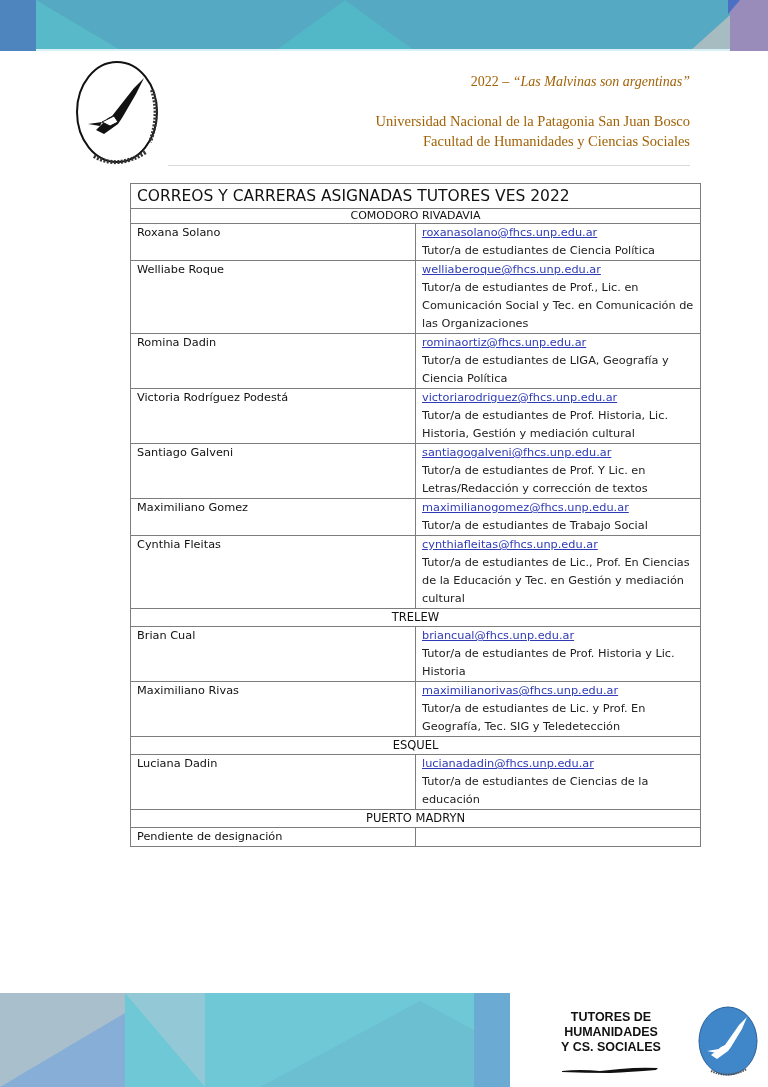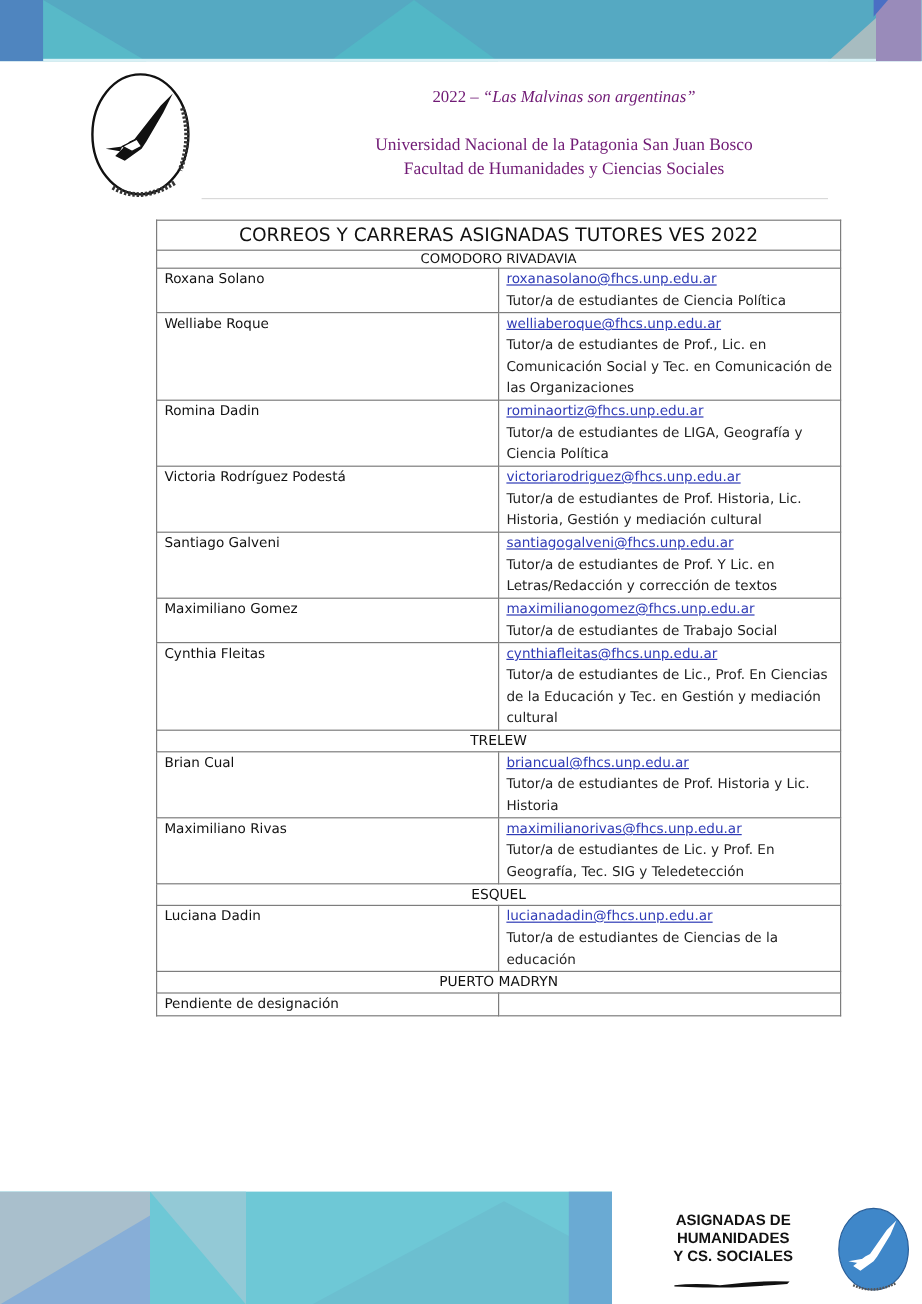--- a/index.html
+++ b/index.html
@@ -24,37 +24,37 @@
   .top-banner .strip-right { position: absolute; right: 0; top: 0; width: 38px; height: 51px; background: #998bba; }
   .top-banner .corner-blue { position: absolute; left: 728px; top: 0; width: 0; height: 0;
     border-left: 12px solid #4a6fc4; border-bottom: 14px solid transparent; }
   .top-banner .bottom-line { position: absolute; left: 36px; bottom: 0; width: 694px; height: 2px; background: #d8f1f6; }
 
   
   .logo-top {
     position: absolute; left: 74px; top: 60px; width: 90px; height: 108px;
   }
   .header-text {
-    position: absolute; left: 250px; top: 74px; width: 440px; text-align: center;
-    font-family: "Liberation Serif", serif; color: #701a75;
+    position: absolute; left: 250px; top: 74px; width: 440px; text-align: right;
+    font-family: "Liberation Serif", serif; color: #a16207;
   }
   .motto { font-size: 14px; margin-bottom: 21px; }
   .motto .quote { font-style: italic; }
   .univ { font-size: 14.5px; line-height: 20px; }
   .header-rule {
     position: absolute; left: 168px; top: 165px; width: 522px; height: 1px; background: #d9d9d9;
   }
 
   
   table.tutors {
     position: absolute; left: 130px; top: 183px; width: 571px;
     border-collapse: collapse; font-size: 11.3px; line-height: 18px;
   }
   table.tutors td { border: 1px solid #7d7d7d; padding: 0 6px; vertical-align: top; }
-  td.title-cell { text-align: center; font-size: 15.5px; line-height: 24px; padding: 0; }
+  td.title-cell { font-size: 15.5px; line-height: 24px; padding: 0; }
   td.section-cell { text-align: center; font-size: 11px; line-height: 14px; padding: 1px 0 0 0; }
   td.section-cell.big { font-size: 11.5px; line-height: 17px; }
   td.name-cell { width: 272px; margin-top: 20px; }
   a.email { color: #2f3bb6; text-decoration: underline; }
   .career { color: #222; }
 
   
   .footer-banner {
     position: absolute; left: 0; top: 993px; width: 510px; height: 94px; overflow: hidden;
     background: #6ec8d6;
@@ -176,21 +176,21 @@
 
 <div class="footer-banner">
   <div class="f1"></div>
   <div class="f2"></div>
   <div class="f3"></div>
   <div class="f4"></div>
   <div class="f5"></div>
 </div>
 
 <div class="footer-brand">
-  <div>ASIGNADAS DE</div>
+  <div>TUTORES DE</div>
   <div>HUMANIDADES</div>
   <div>Y CS. SOCIALES</div>
 </div>
 <svg class="footer-swash" viewBox="0 0 100 8">
   <path d="M2 5 Q20 3 40 5 L60 3 Q80 1 98 2 L96 4 Q70 6 50 7 Q25 7 2 6 Z" fill="#111"></path>
 </svg>
 
 <svg class="logo-bottom" viewBox="0 0 62 72">
   <ellipse cx="31" cy="36" rx="29" ry="34" fill="#3f87c9" stroke="#2a5f99" stroke-width="1"></ellipse>
   <path d="M14 50 L24 42 L28 40 L42 20 L50 12 L45 24 L34 42 L31 46 L20 54 Z" fill="#fff"></path>

